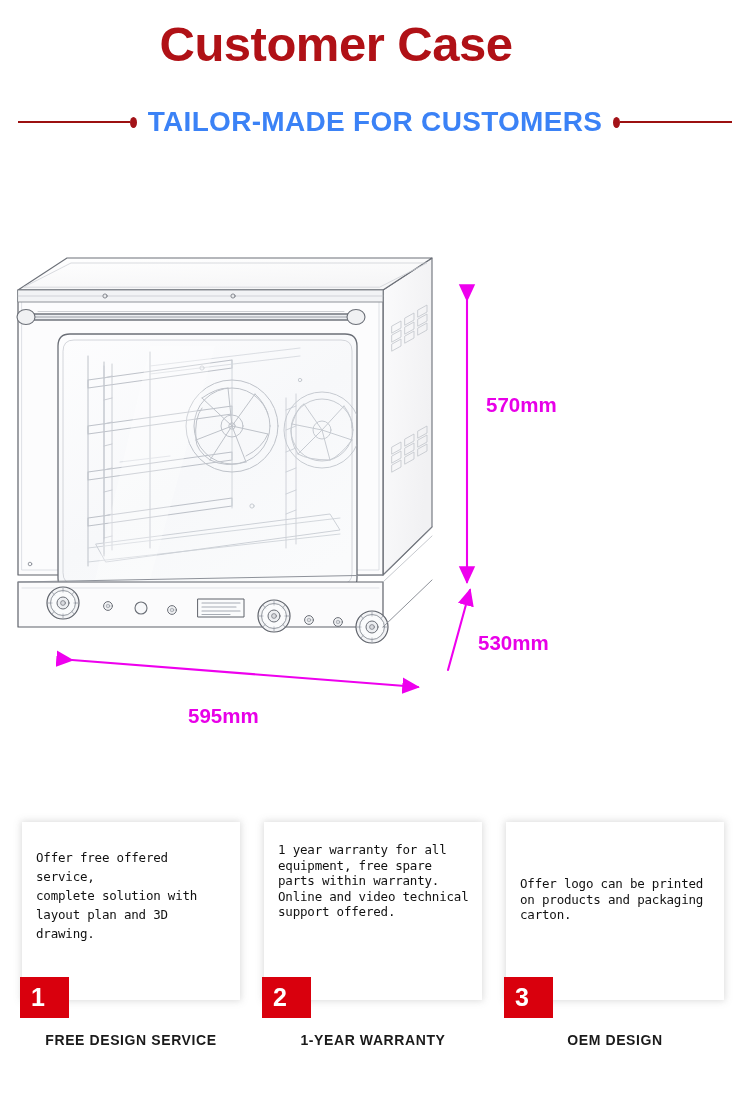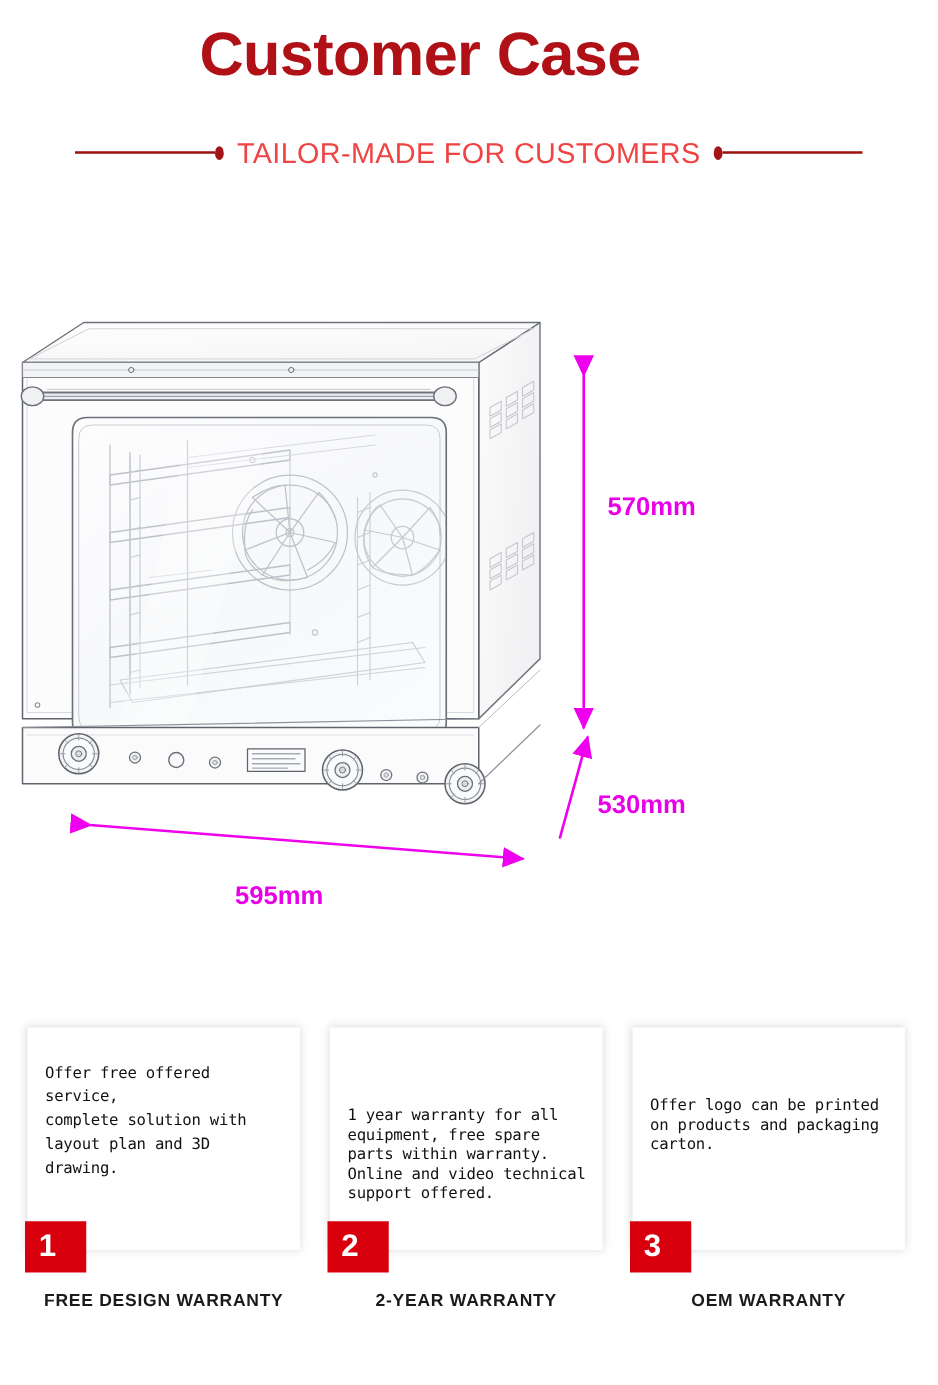--- a/index.html
+++ b/index.html
@@ -53,25 +53,25 @@
   .diamond {
     width: 7px;
     height: 11px;
     background: #a31318;
     border-radius: 50%;
     flex: 0 0 auto;
   }
   .diamond.left  { margin-right: 11px; }
   .diamond.right { margin-left: 11px; }
   #subtitle-text {
-    font-size: 23px;
-    color: #ef4444;
+    font-size: 28px;
+    color: #3b82f6;
     letter-spacing: 0.3px;
     white-space: nowrap;
-    font-weight: normal;
+    font-weight: bold;
   }
 
   
   #product-figure {
     position: absolute;
     left: 0; top: 150px;
     width: 685px;
     height: 650px;
   }
   #product-svg { display: block; }
@@ -106,21 +106,21 @@
     position: absolute;
     left: 14px;
     right: 10px;
     color: #111111;
     font-family: "DejaVu Sans Mono", "Liberation Mono", monospace;
     font-size: 12.5px;
     white-space: pre-line;
     letter-spacing: -0.2px;
   }
   .card-text.t0 { top: 26px; line-height: 19px; }
-  .card-text.t1 { top: 20px; line-height: 15.5px; margin-top: 42px; }
+  .card-text.t1 { top: 20px; line-height: 15.5px; }
   .card-text.t2 { top: 54px; line-height: 15.5px; }
 
   .card-badge {
     position: absolute;
     left: -2px;
     top: 155px;
     width: 49px;
     height: 41px;
     background: #d9000d;
     color: #ffffff;
@@ -432,32 +432,32 @@
 </div>
 
 <div id="features">
 
   <div class="card-col c0">
     <div class="card-box">
       <div class="card-text t0">Offer free offered service,
 complete solution with layout plan and 3D drawing.</div>
       <div class="card-badge">1</div>
     </div>
-    <div class="card-label">FREE DESIGN WARRANTY</div>
+    <div class="card-label">FREE DESIGN SERVICE</div>
   </div>
 
   <div class="card-col c1">
     <div class="card-box">
       <div class="card-text t1">1 year warranty for all equipment, free spare parts within warranty. Online and video technical support offered.</div>
       <div class="card-badge">2</div>
     </div>
-    <div class="card-label">2-YEAR WARRANTY</div>
+    <div class="card-label">1-YEAR WARRANTY</div>
   </div>
 
   <div class="card-col c2">
     <div class="card-box">
       <div class="card-text t2">Offer logo can be printed on products and packaging carton.</div>
       <div class="card-badge">3</div>
     </div>
-    <div class="card-label">OEM WARRANTY</div>
+    <div class="card-label">OEM DESIGN</div>
   </div>
 
 </div>
 
 </body></html>

